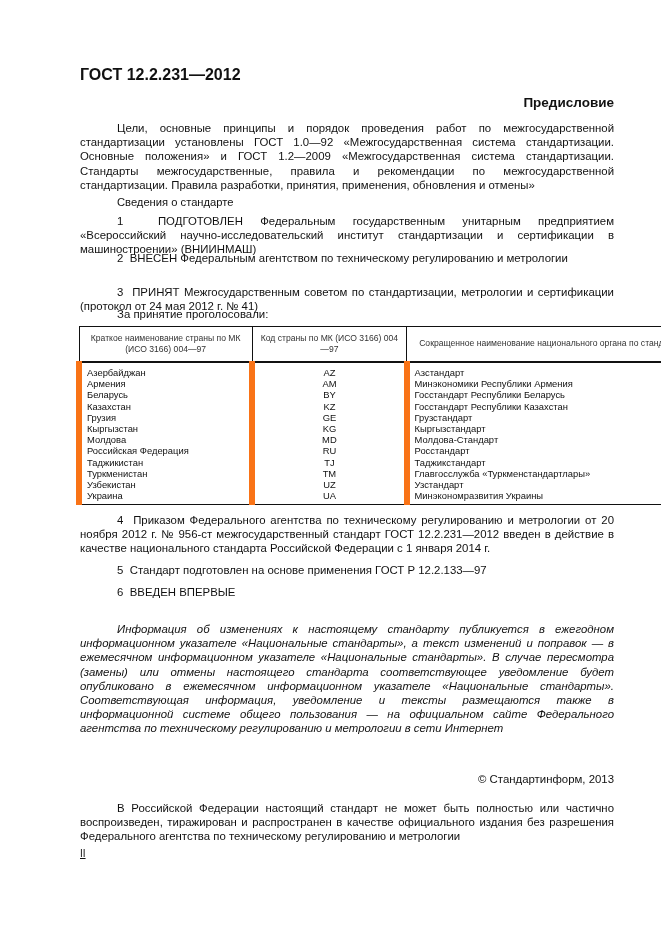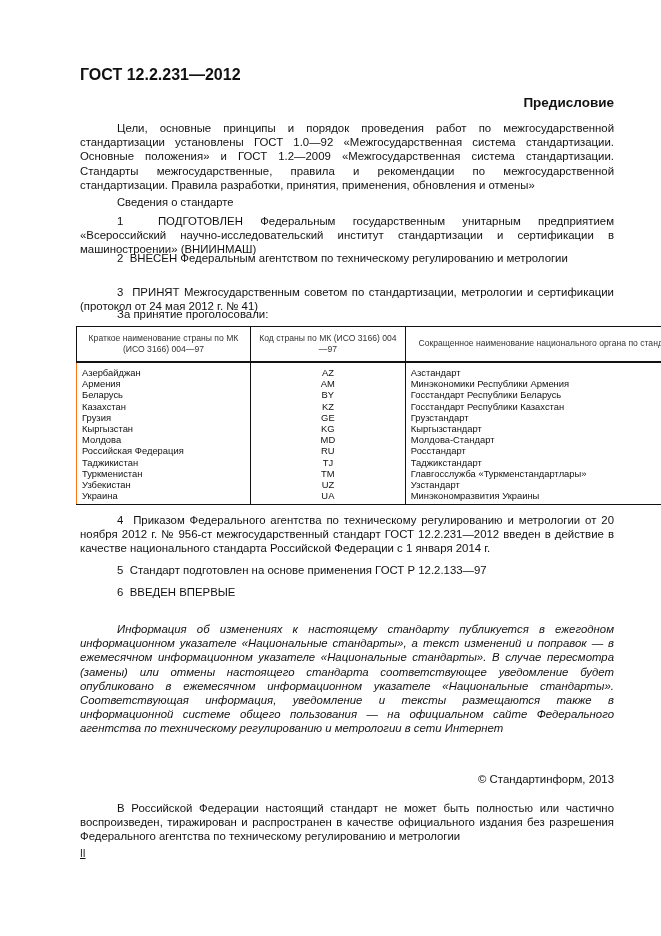--- a/index.html
+++ b/index.html
@@ -16,21 +16,21 @@
     .italic { font-style: italic; }
     table.votes {
       position: absolute; left: 76px; top: 326px; width: 642px;
       border-collapse: collapse; font-size: 9.4px; line-height: 11.2px;
     }
     table.votes th {
       font-weight: normal; color: #333; border: 1px solid #111; border-bottom: 2px solid #111;
       height: 34px; padding: 0 4px; text-align: center; vertical-align: middle; font-size: 8.6px;
     }
     table.votes td {
-      border-left: 1px solid #f97316; border-right: 1px solid #111; padding: 0 5px; height: 11.2px;
+      border-left: 6px solid #f97316; border-right: 1px solid #111; padding: 0 5px; height: 11.2px;
       white-space: nowrap; color: #111;
     }
     table.votes tr.first td { padding-top: 4px; }
     table.votes tr.last td { border-bottom: 1px solid #111; padding-bottom: 3px; }
     table.votes td.code { text-align: center; }
     .copy { position: absolute; right: 47px; top: 773px; font-size: 11.4px; }
     .pgnum { position: absolute; left: 80px; top: 848px; font-size: 10px; text-decoration: underline; }
   </style>
 </head>
 <body>

